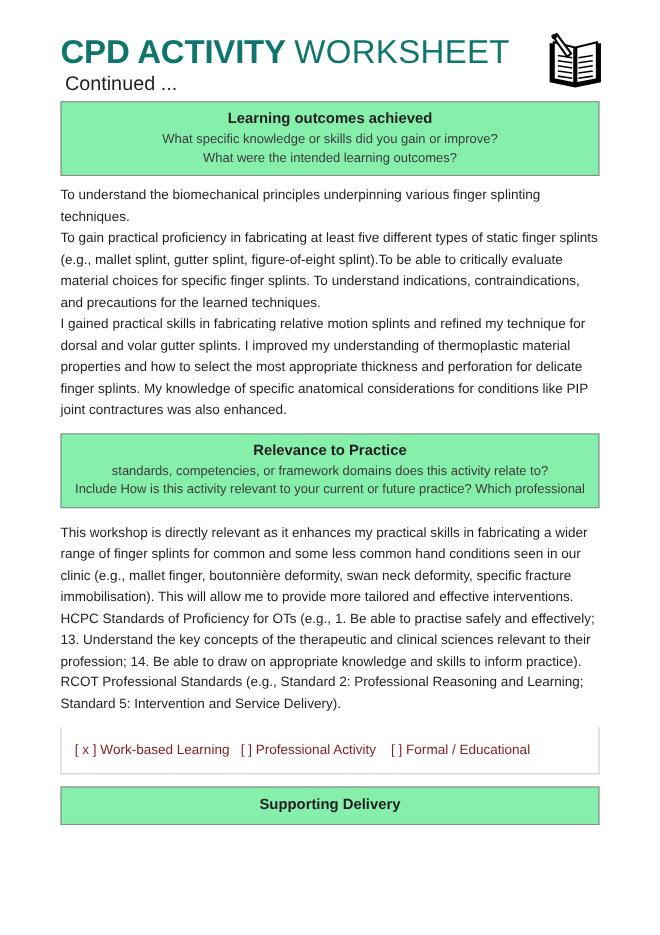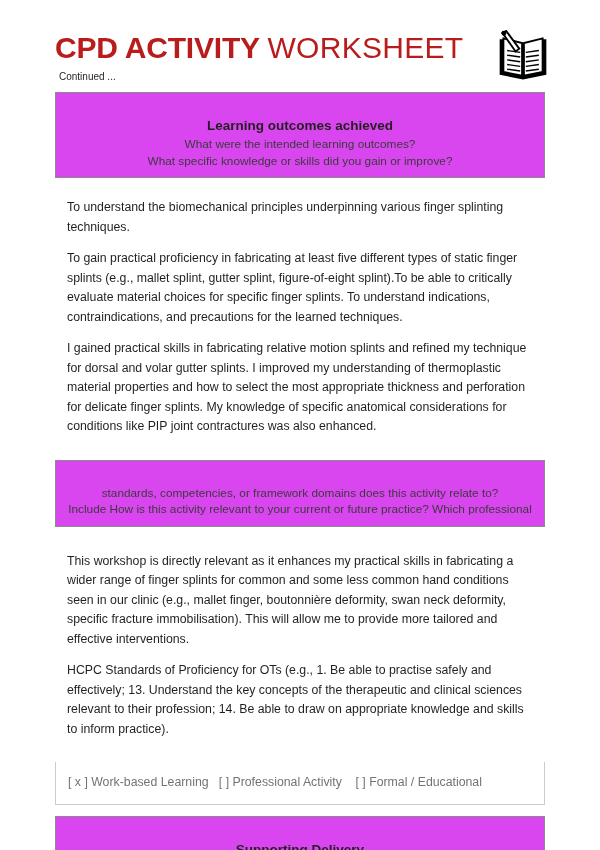--- a/index.html
+++ b/index.html
@@ -35,50 +35,50 @@
     position: relative;
     height: 62px;
   }
   .title {
     margin: 0;
     padding: 0;
     font-size: 30px;
     line-height: 36px;
     letter-spacing: -0.2px;
     white-space: nowrap;
-    color: #b91c1c;
+    color: #0f766e;
   }
   .title .t-bold {
     font-weight: bold;
   }
   .title .t-light {
     font-weight: normal;
     letter-spacing: 0.3px;
   }
   .continued {
     margin: 0;
     padding: 2px 0 0 4px;
-    font-size: 10px;
+    font-size: 18px;
     line-height: 17px;
     color: #231f20;
   }
   .book-icon {
     position: absolute;
     right: -6px;
     top: 0px;
     width: 56px;
     height: 56px;
   }
 
   
   .sec-box {
     border: 1px solid #8b8b8b;
-    background: #d946ef;
+    background: #86efac;
     box-sizing: border-box;
-    padding: 24px 10px 8px 10px;
+    padding: 6px 10px 8px 10px;
     text-align: center;
   }
   .sec-title {
     font-size: 13.5px;
     font-weight: bold;
     line-height: 18px;
     color: #231f20;
     margin: 0 0 1px 0;
   }
   .sec-sub {
@@ -90,40 +90,40 @@
 
   
   .body-text {
     font-size: 12.3px;
     line-height: 19.5px;
     color: #231f20;
     margin: 0;
     padding: 0;
   }
   .body-text p {
-    margin: 12px;
+    margin: 0;
     padding: 0;
   }
 
   .gap-a { height: 8px; }
   .gap-b { height: 11px; }
   .gap-c { height: 13px; }
 
   
   .answer-box {
     border: 1px solid #cccccc;
     border-top: none;
     background: #ffffff;
     box-sizing: border-box;
     padding: 10px 12px 12px 12px;
   }
   .cb-row {
     font-size: 12.3px;
     line-height: 20px;
-    color: #737373;
+    color: #7f1d1d;
     white-space: pre;
   }
   .blank-line {
     display: inline-block;
     width: 100px;
     border-bottom: 1.6px solid #333333;
     vertical-align: 2px;
     margin-left: 3px;
   }
 </style>
@@ -165,44 +165,46 @@
           </g>
 
           <path d="M8 3 L12 1 L26 20 L22 23 Z" fill="#fff" stroke="#000" stroke-width="2"></path>
           <circle cx="9.5" cy="3.5" r="2.6" fill="#000"></circle>
         </svg>
       </div>
     </div>
 
     <div class="sec-box">
       <div class="sec-title">Learning outcomes achieved</div>
+      <div class="sec-sub">What specific knowledge or skills did you gain or improve?</div>
       <div class="sec-sub">What were the intended learning outcomes?</div>
-      <div class="sec-sub">What specific knowledge or skills did you gain or improve?</div>
     </div>
 
     <div class="gap-a"></div>
 
     <div class="body-text">
       <p>To understand the biomechanical principles underpinning various finger splinting techniques.</p>
       <p>To gain practical proficiency in fabricating at least five different types of static finger splints (e.g., mallet splint, gutter splint, figure-of-eight splint).To be able to critically evaluate material choices for specific finger splints. To understand indications, contraindications, and precautions for the learned techniques.</p>
       <p> I gained practical skills in fabricating relative motion splints and refined my technique for dorsal and volar gutter splints. I improved my understanding of thermoplastic material properties and how to select the most appropriate thickness and perforation for delicate finger splints. My knowledge of specific anatomical considerations for conditions like PIP joint contractures was also enhanced.</p>
     </div>
 
     <div class="gap-b"></div>
 
     <div class="sec-box">
+      <div class="sec-title">Relevance to Practice</div>
       <div class="sec-sub">standards, competencies, or framework domains does this activity relate to?</div>
       <div class="sec-sub">Include How is this activity relevant to your current or future practice? Which professional</div>
     </div>
 
     <div class="gap-c"></div>
 
     <div class="body-text">
       <p>This workshop is directly relevant as it enhances my practical skills in fabricating a wider range of finger splints for common and some less common hand conditions seen in our clinic (e.g., mallet finger, boutonnière deformity, swan neck deformity, specific fracture immobilisation). This will allow me to provide more tailored and effective interventions.</p>
       <p>HCPC Standards of Proficiency for OTs (e.g., 1. Be able to practise safely and effectively; 13. Understand the key concepts of the therapeutic and clinical sciences relevant to their profession; 14. Be able to draw on appropriate knowledge and skills to inform practice).</p>
+      <p>RCOT Professional Standards (e.g., Standard 2: Professional Reasoning and Learning; Standard 5: Intervention and Service Delivery).</p>
     </div>
 
     <div class="gap-b"></div>
 
 
     <div class="answer-box">
       <div class="cb-row">[ x ] Work-based Learning   [ ] Professional Activity    [ ] Formal / Educational</div>
     </div>
 
     <div class="gap-b"></div>

